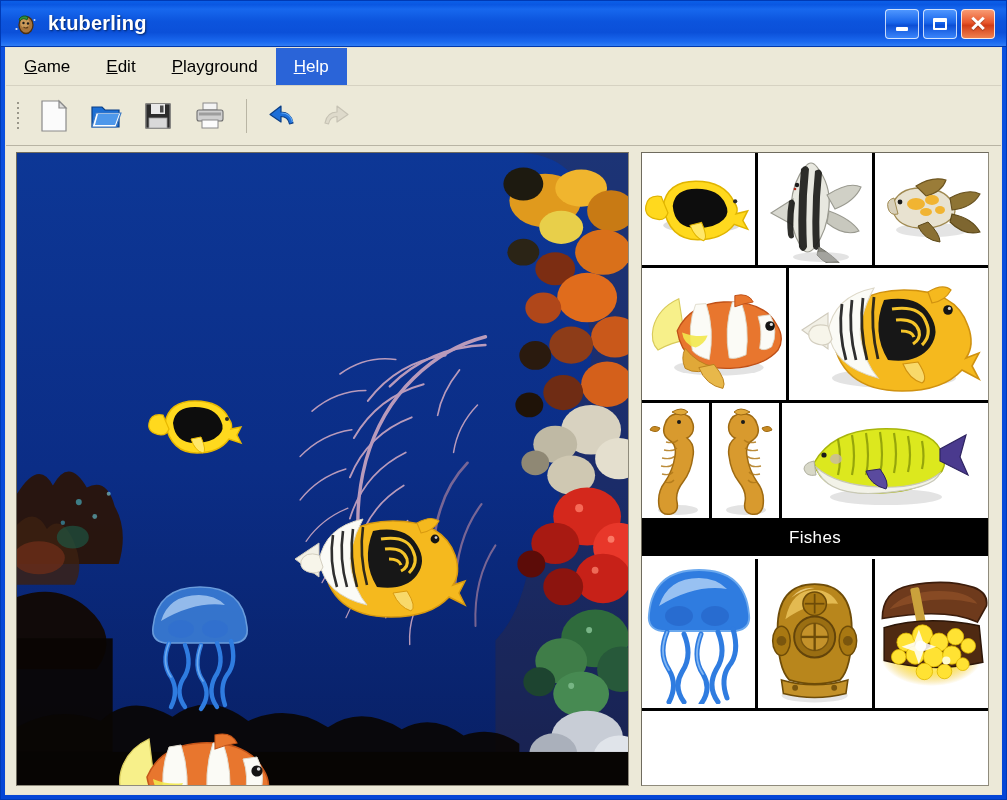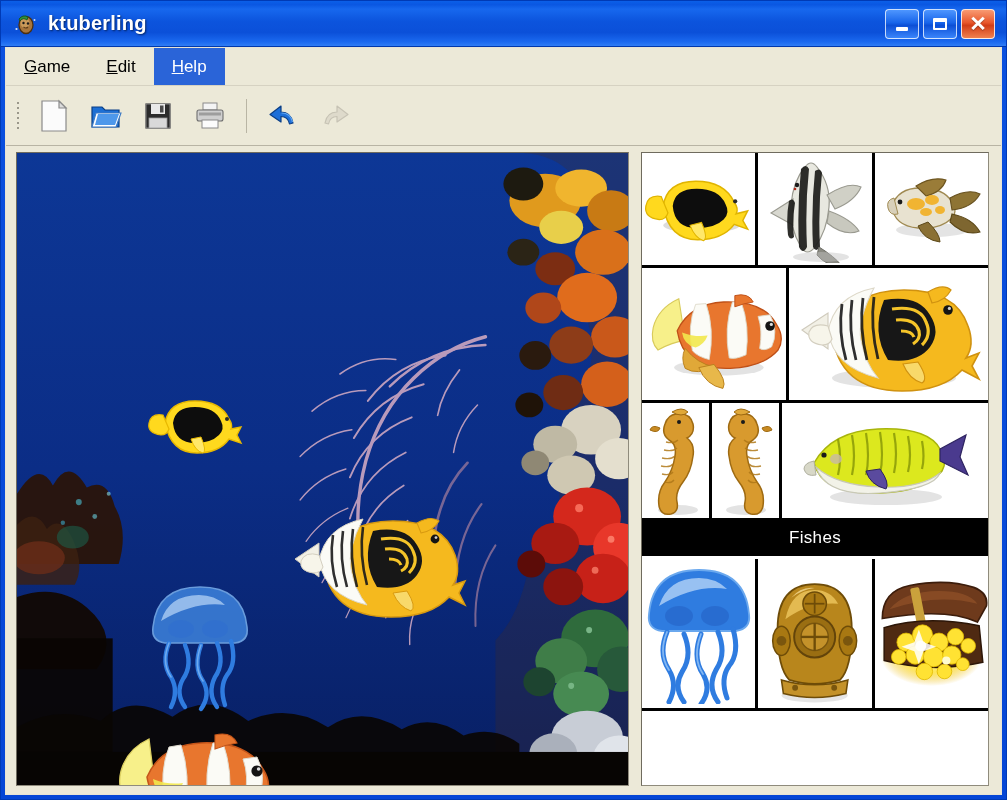--- a/index.html
+++ b/index.html
@@ -165,20 +165,23 @@
   </div>
 
   <div class="client">
 
     <div class="menubar">
       <div class="menu-item">
           <span><u>G</u>ame</span>
         </div>
       <div class="menu-item">
           <span><u>E</u>dit</span>
+        </div>
+      <div class="menu-item">
+          <span><u>P</u>layground</span>
         </div>
       <div class="menu-item selected">
           <span><u>H</u>elp</span>
         </div>
     </div>
 
     <div class="toolbar">
       <div class="grip">
         <i></i>
           <i></i>

